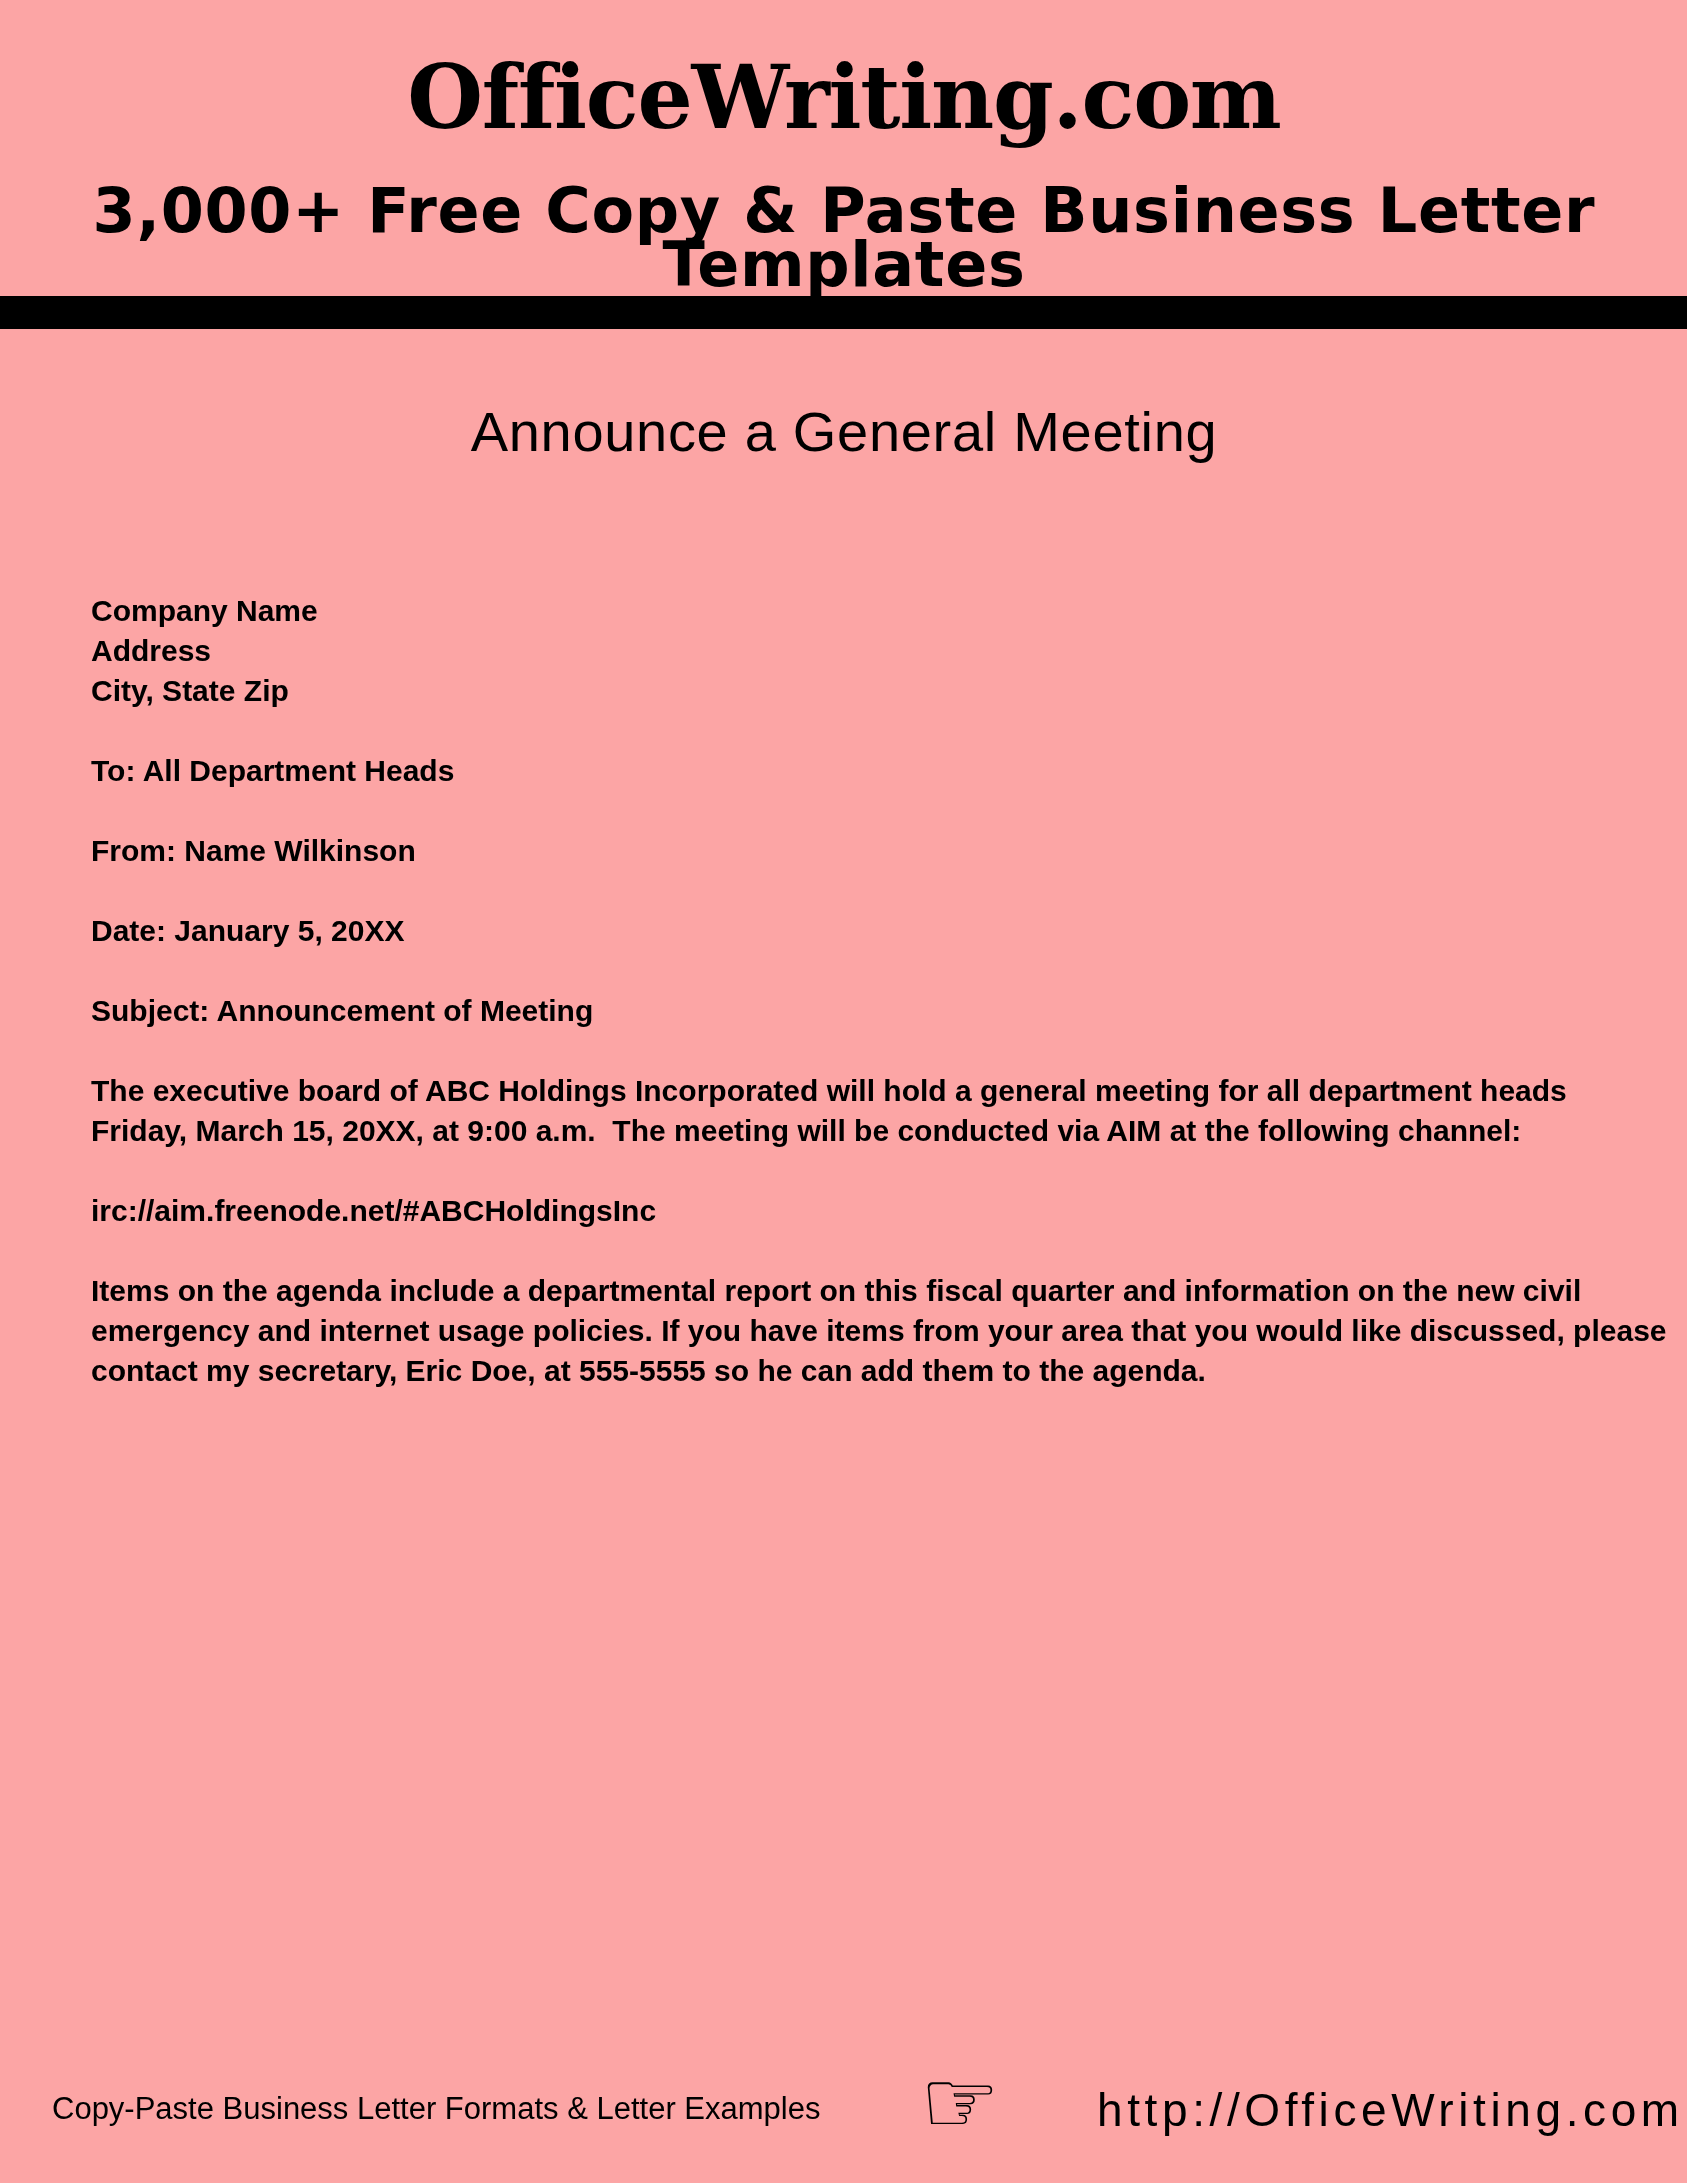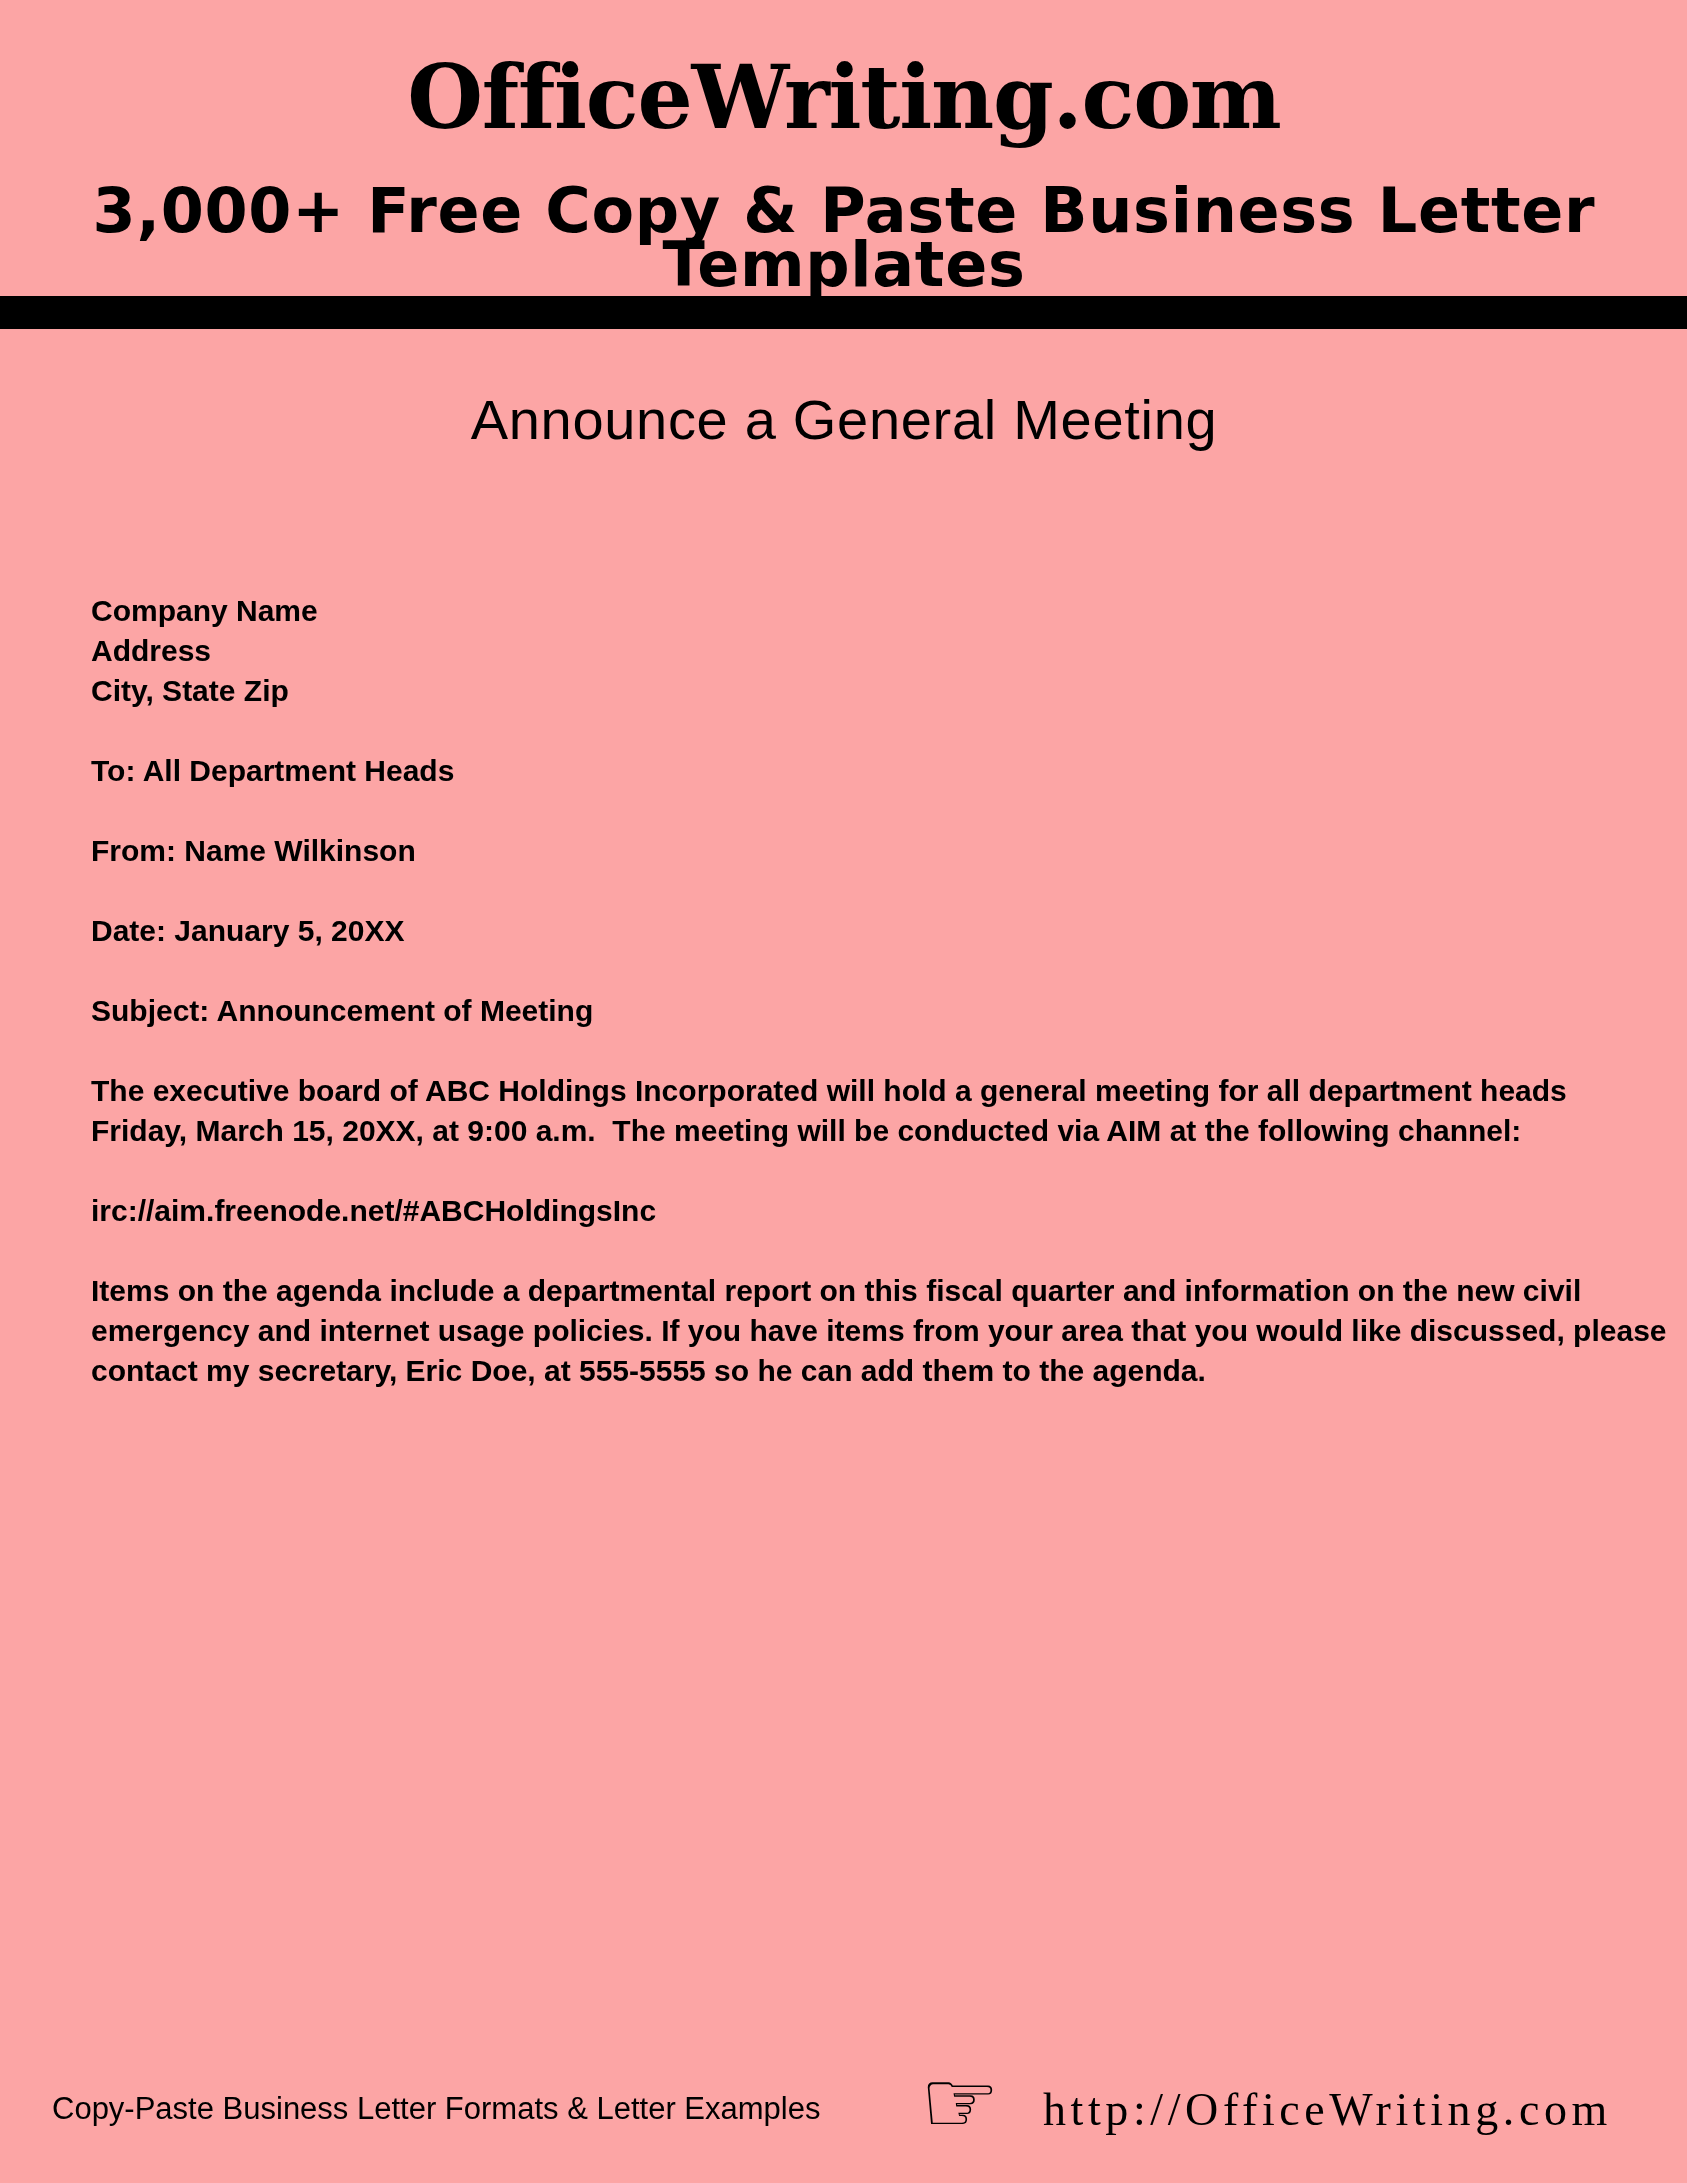--- a/index.html
+++ b/index.html
@@ -35,21 +35,21 @@
 
   
   .divider-bar {
     position: absolute; top: 296px; left: 0;
     width: 100%; height: 33px;
     background: #000000;
   }
 
   
   .letter-title {
-    position: absolute; top: 392px; left: 0; width: 100%;
+    position: absolute; top: 404px; left: 0; width: 100%;
     text-align: center;
     font-weight: normal;
     font-size: 56px;
     line-height: 56px;
     letter-spacing: 0.7px;
     margin: 0;
   }
   .letter-body {
     position: absolute; top: 591px; left: 91px; width: 1520px;
     font-size: 30px;
@@ -63,24 +63,23 @@
   .footer-tagline {
     position: absolute; left: 52px; top: 2092px;
     font-size: 31px; line-height: 34px;
   }
   .hand-icon {
     position: absolute; left: 920px; top: 2058px;
     font-family: "DejaVu Sans", sans-serif;
     font-size: 89px; line-height: 89px;
   }
   .footer-url {
-    position: absolute; left: 1043px; top: 2087px;
+    position: absolute; left: 1097px; top: 2087px;
     font-size: 46px; line-height: 46px;
     letter-spacing: 4.6px;
-    font-family: Liberation Serif, serif;
   }
 </style>
 </head>
 <body>
 
 <div class="page">
 
   <header class="site-header">
     <h1 class="site-title">OfficeWriting.com</h1>
     <div class="site-tagline">3,000+ Free Copy &amp; Paste Business Letter Templates</div>

